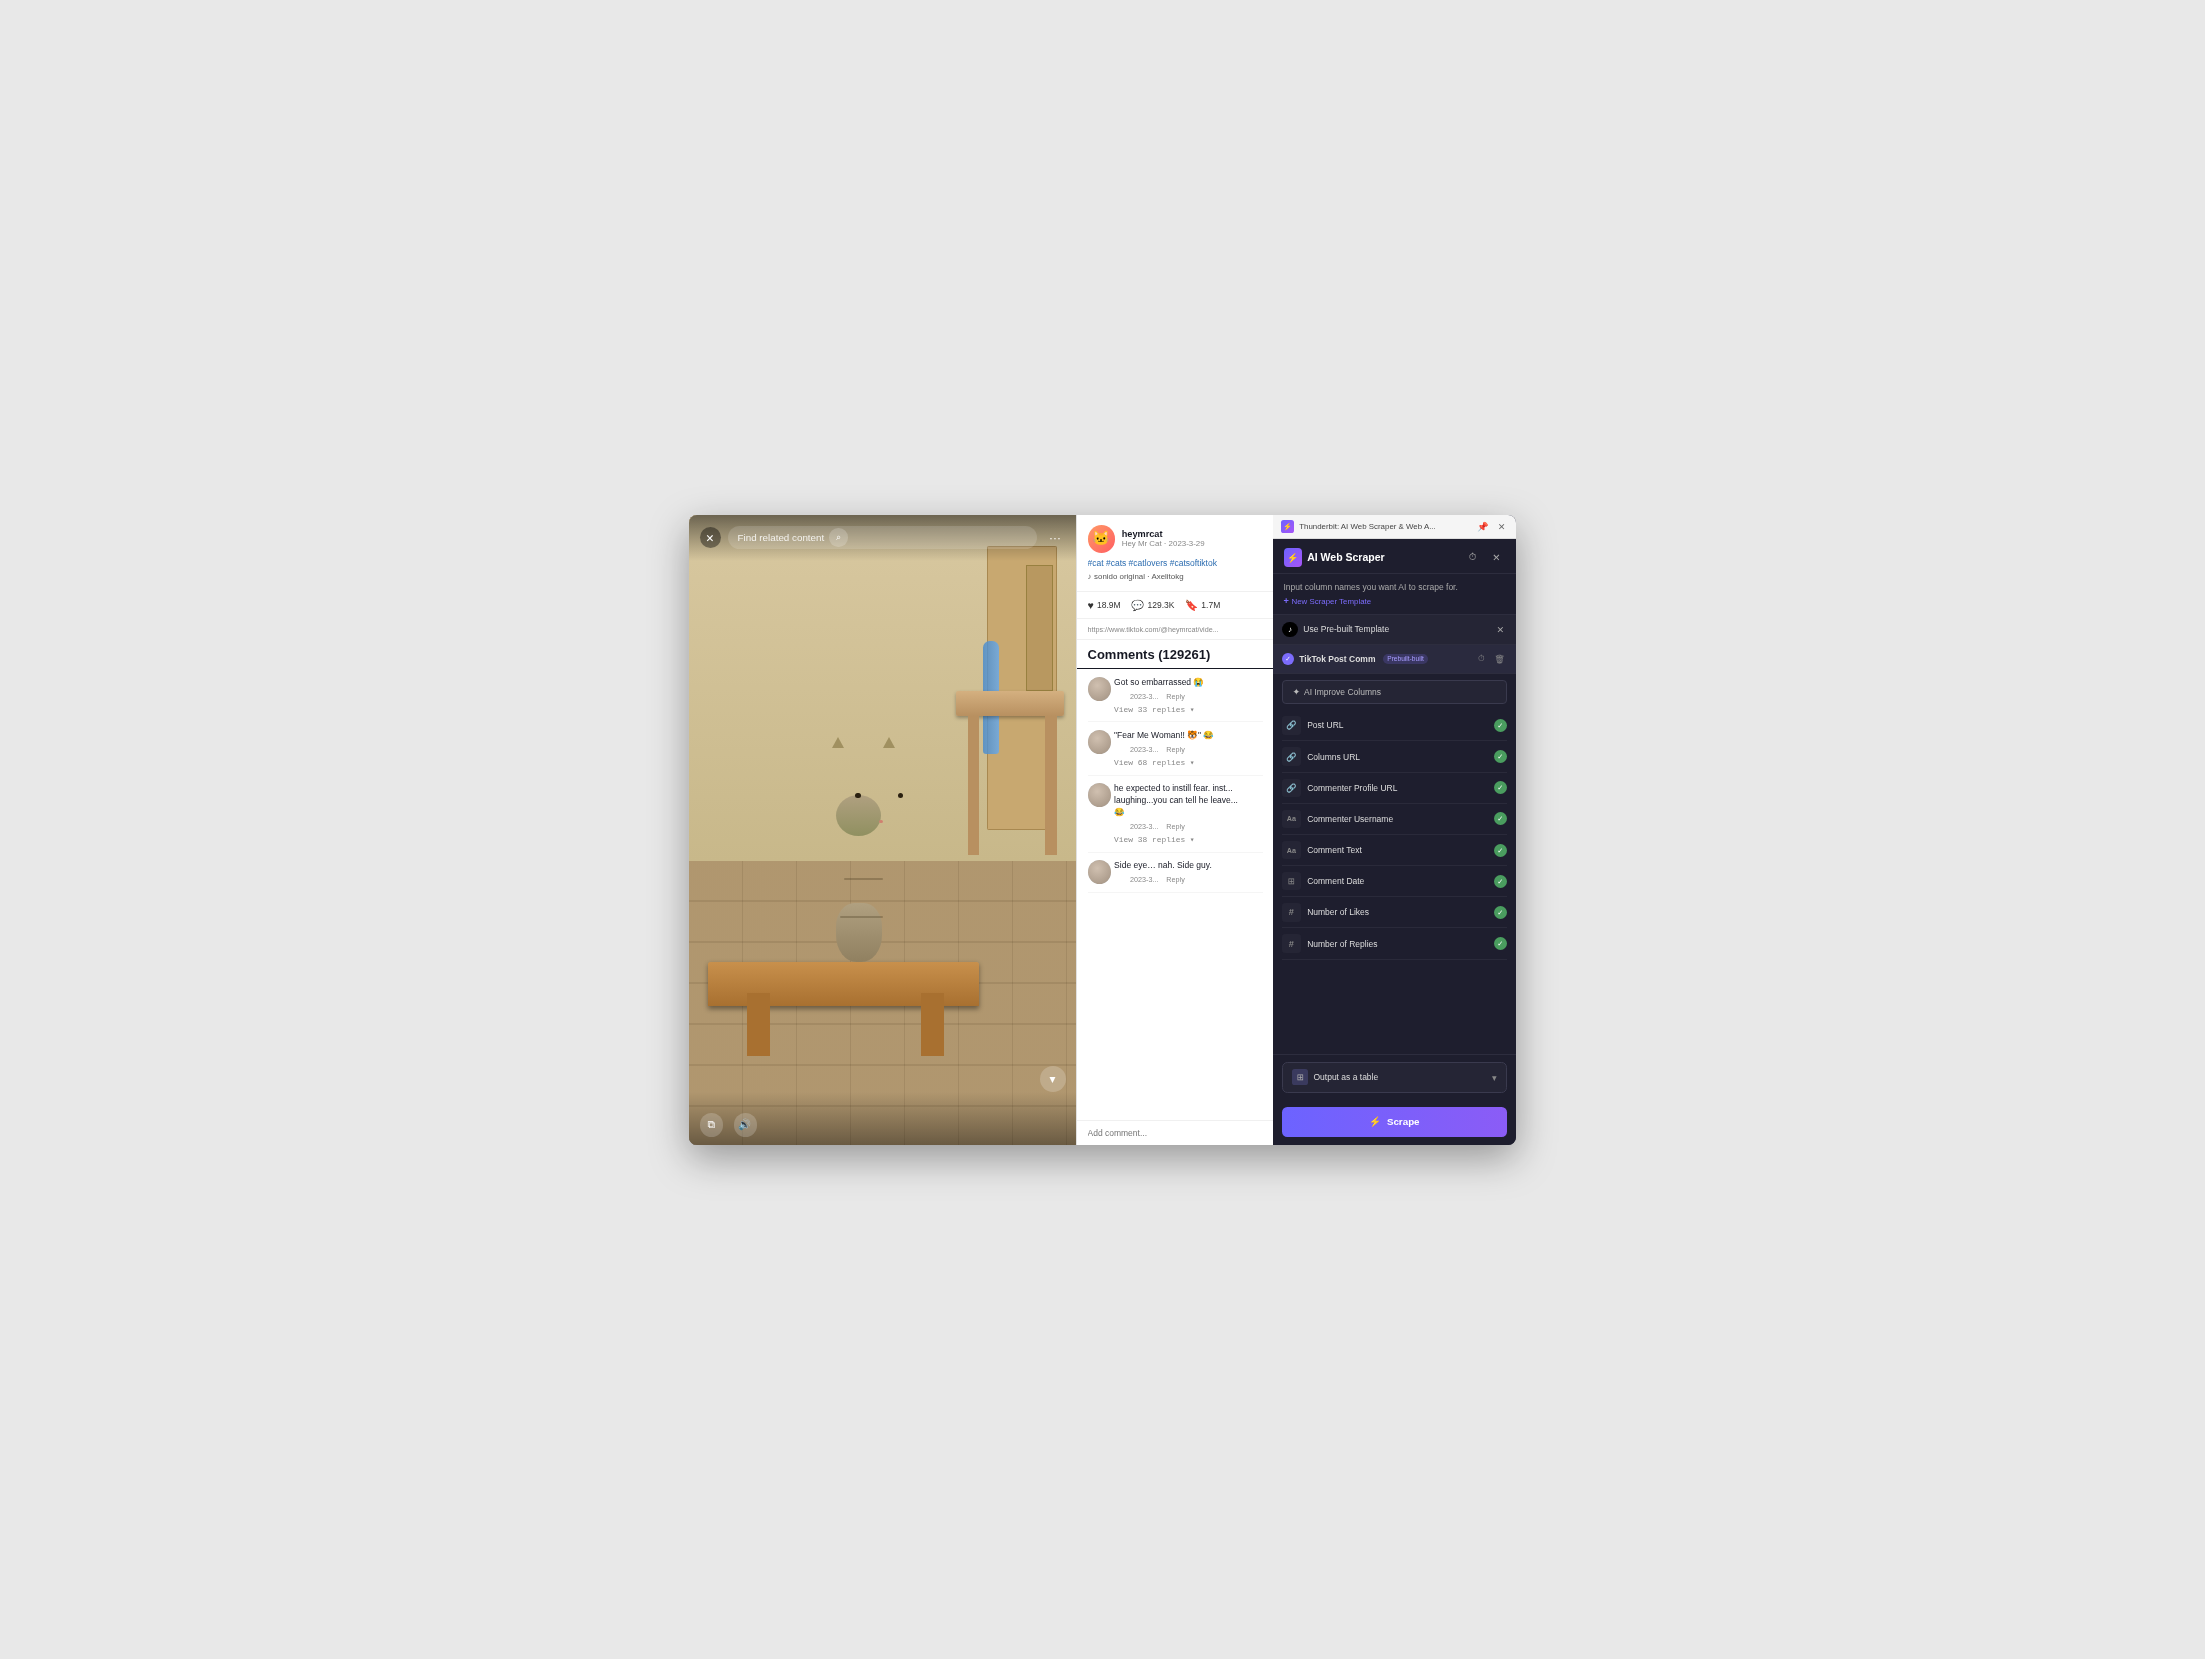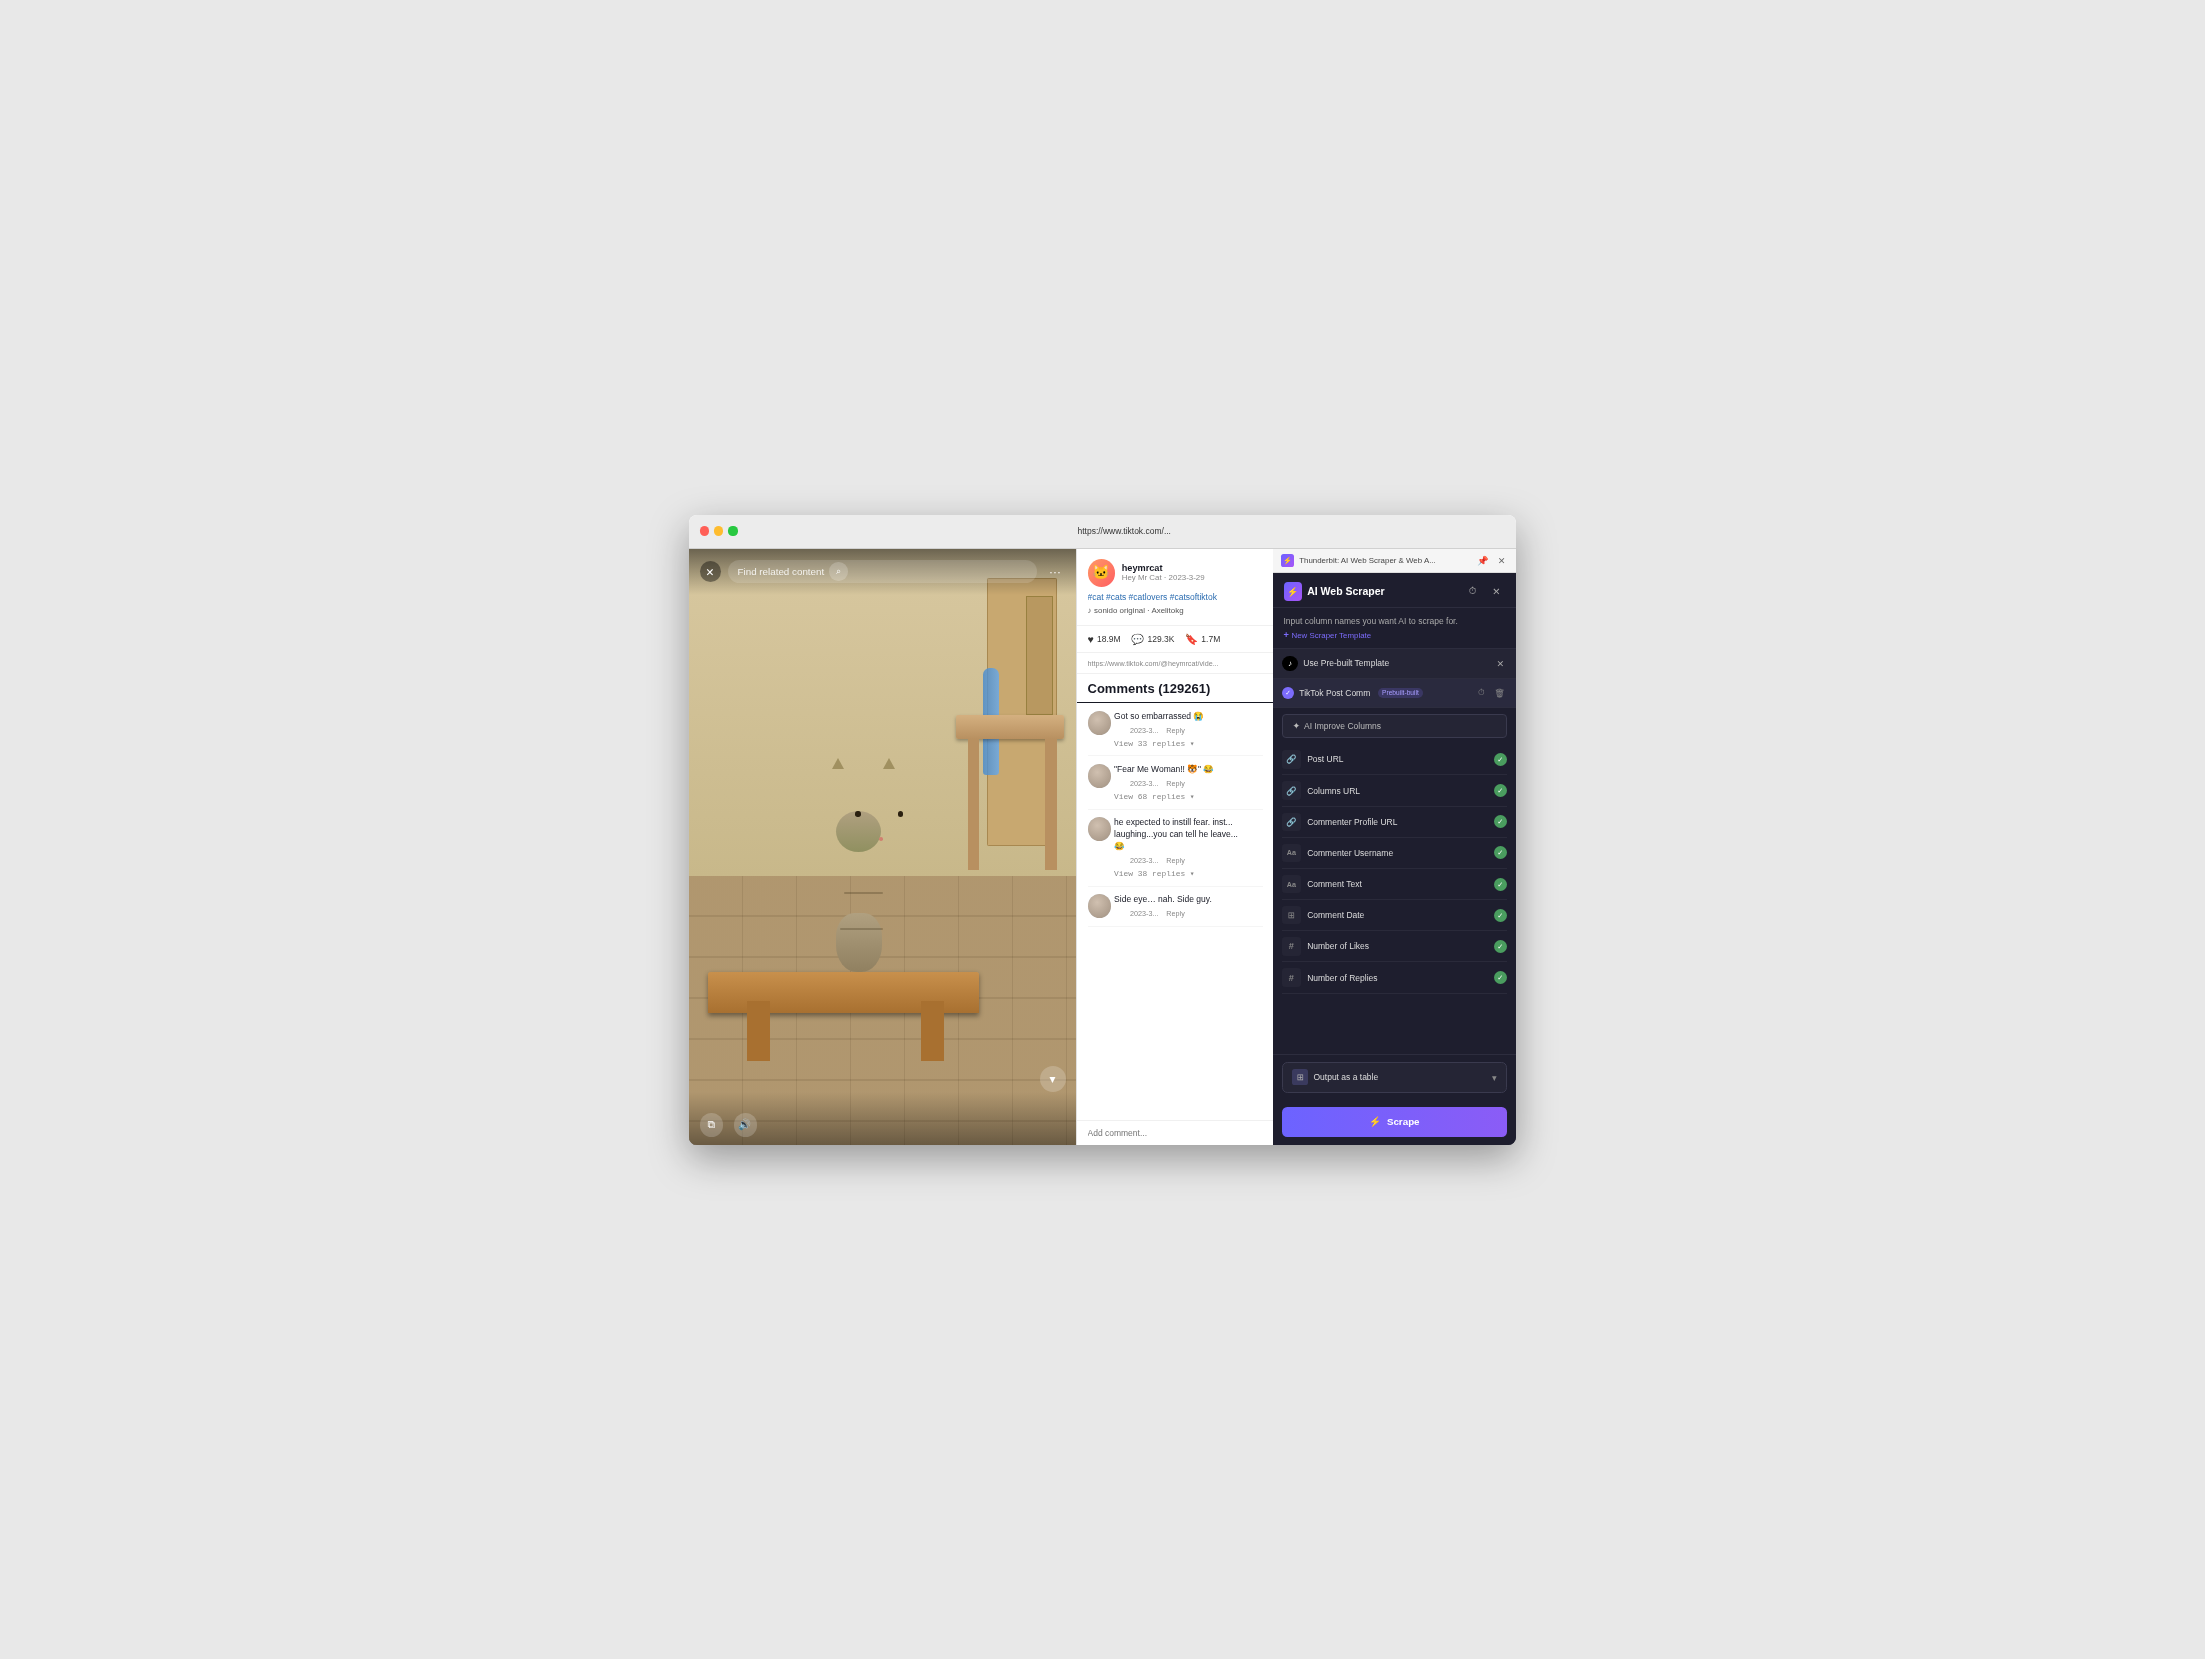--- a/index.html
+++ b/index.html
@@ -469,21 +469,21 @@
       border-bottom: 0.7px solid #2d2d3e;
     }
     .template-left {
       display: flex;
       align-items: center;
       gap: 5.3px;
     }
     .template-name {
       font-size: 8.5px;
       color: #ddd;
-      font-weight: 400;
+      font-weight: 700;
     }
     .prebuilt-badge {
       font-size: 6.6px;
       background: rgba(124,108,252,0.2);
       color: #a89dff;
       padding: 1.3px 3.9px;
       border-radius: 6.6px;
       margin-left: 2.6px;
     }
     .template-right {
@@ -603,26 +603,20 @@
       align-items: center;
       justify-content: center;
       gap: 5.3px;
     }
   </style>
 </head>
 <body>
 
 <div class="window">
 
-  <div class="titlebar">
-    <div class="traffic-light tl-close"></div>
-    <div class="traffic-light tl-min"></div>
-    <div class="traffic-light tl-max"></div>
-    <div class="titlebar-url">https://www.tiktok.com/...</div>
-  </div>
 
   <div class="main-content">
 
     <div class="left-panel">
       <div class="cat-scene">
 
         <div style="position:absolute;top:0;left:0;right:0;bottom:0;background:linear-gradient(180deg,#e8d5b0 0%,#d4c090 25%,#c0a870 50%,#a08050 75%,#808080 100%);"></div>
 
         <div style="position:absolute;top:0;left:0;right:0;height:55%;background:linear-gradient(180deg,#d8c8a0,#c8b88a);"></div>
 

